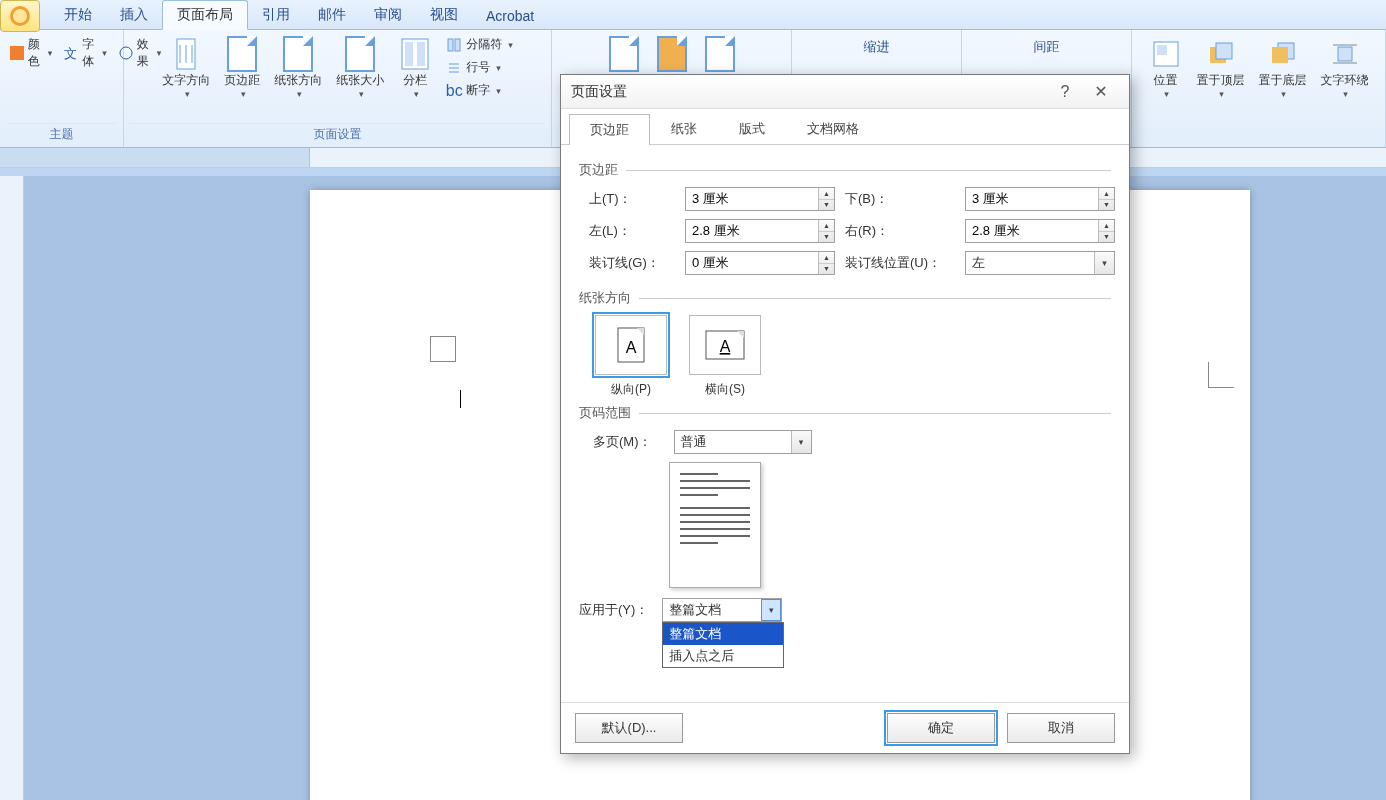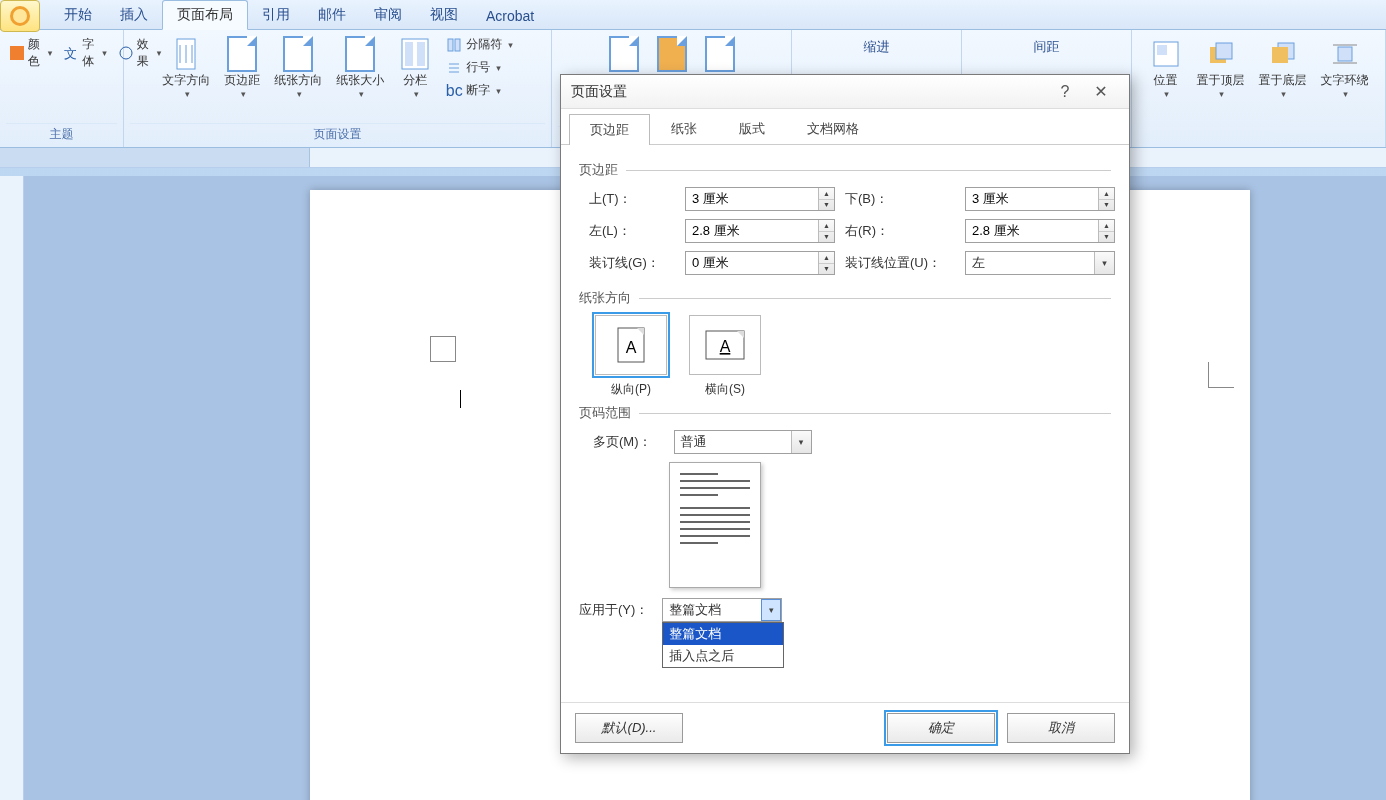--- a/index.html
+++ b/index.html
@@ -99,21 +99,21 @@
   .apply-combo .combo .cd { background:#cfe4ff; border:1px solid #5a8fd6; }
   .dropdown { position:absolute; left:0; top:24px; width:122px; border:1px solid #666;
               background:#fff; z-index:5; }
   .dropdown .opt { padding:2px 6px; font-size:13px; }
   .dropdown .opt.sel { background:#1a56c7; color:#fff; }
   .dlg-footer { display:flex; align-items:center; padding:10px 14px;
                 border-top:1px solid #ddd; gap:12px; }
   .dlg-footer .spacer { flex:1; }
   .dbtn { min-width:108px; height:30px; border:1px solid #9a9a9a;
           background:linear-gradient(#fefefe,#eaeaea); display:flex; align-items:center;
-          justify-content:center; font-size:13px;font-style:italic; }
+          justify-content:center; font-size:13px; }
   .dbtn.primary { outline:2px solid #3a9be8; outline-offset:1px; }
   
   .doc-ico { width:30px; height:36px; border:2px solid #6aa0dd; background:#fff;
              position:relative; }
   .doc-ico::after { content:""; position:absolute; right:-2px; top:-2px; width:10px; height:10px;
                     background:linear-gradient(135deg,#fff 48%,#6aa0dd 52%); }
 </style>
 </head>
 <body>
 

